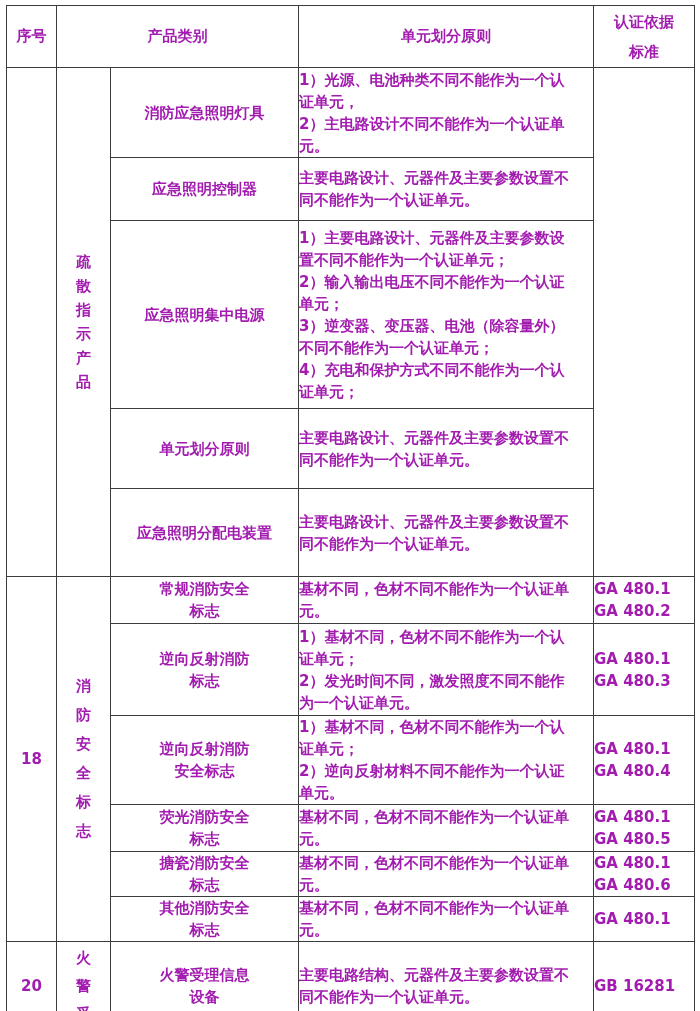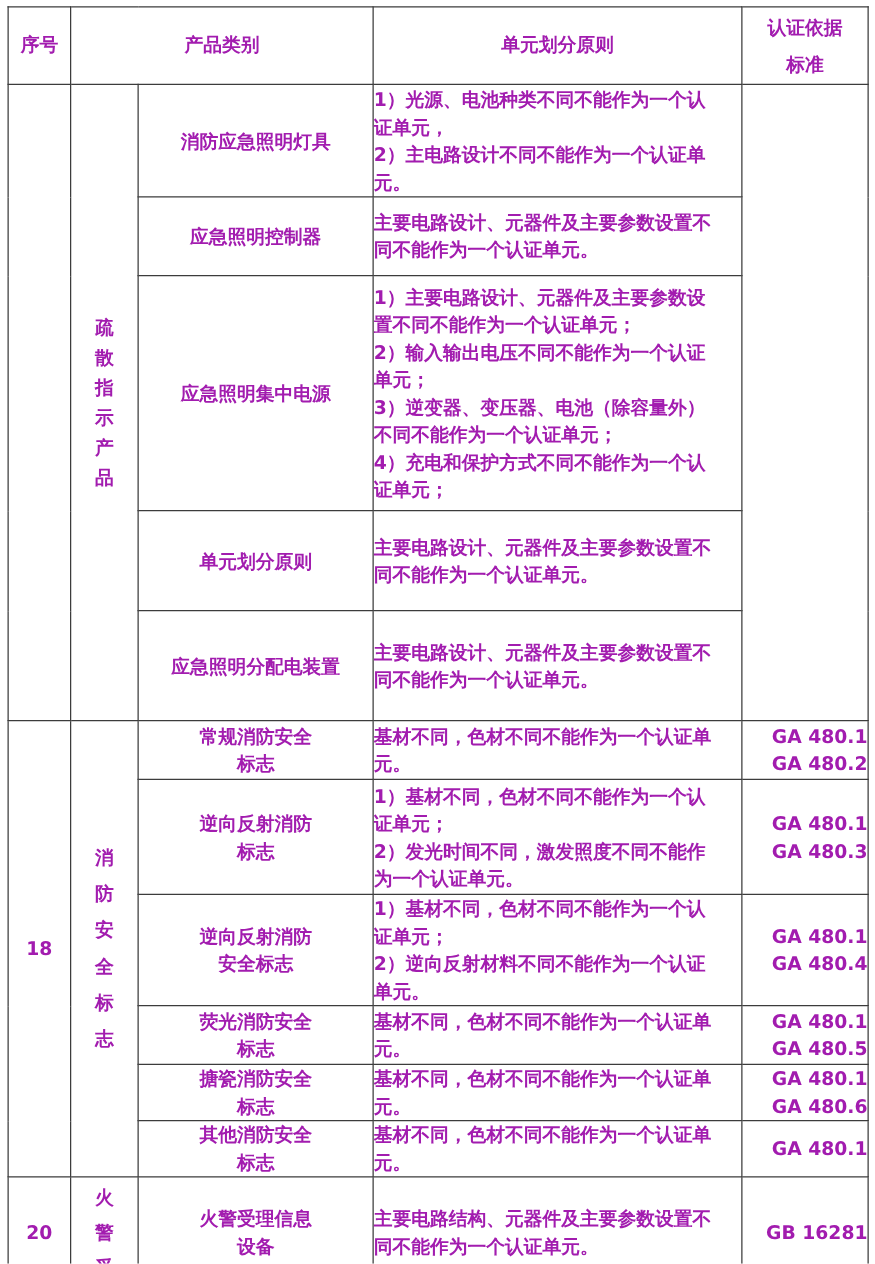--- a/index.html
+++ b/index.html
@@ -26,21 +26,21 @@
     line-height:24px;text-align:center;
   }
   td.cat-top{vertical-align:top;padding-top:8px;}
   td.cat-mid .vtext{line-height:29px;}
   td.cat-last .vtext{line-height:28px;}
   td.prod{text-align:center;white-space:pre-line;line-height:22px;}
   td.prin{
     text-align:left;white-space:pre-line;line-height:22px;
     padding:3px 6px 3px 8px;
   }
-  td.std{text-align:right;white-space:pre-line;line-height:22px;}
+  td.std{text-align:left;white-space:pre-line;line-height:22px;}
 </style>
 </head>
 <body>
 
 <div class="page">
   <table class="cert">
     <colgroup>
       <col style="width:50px">
       <col style="width:54px">
       <col style="width:188px">

